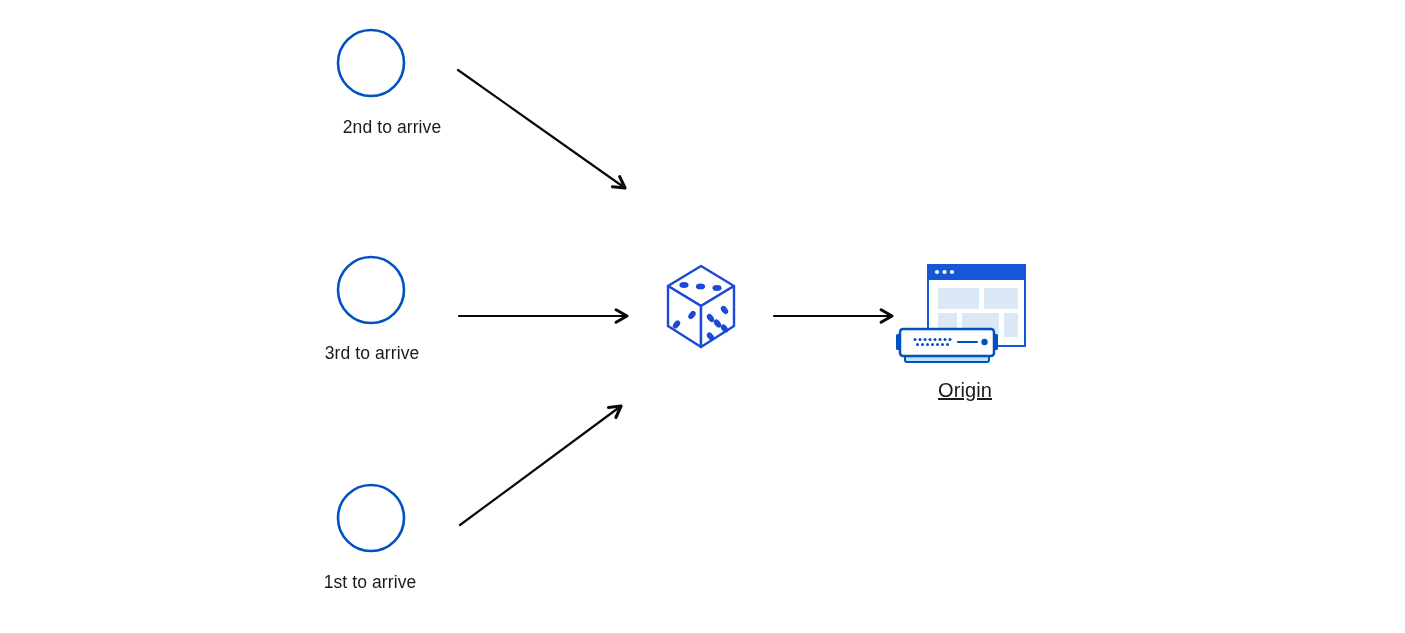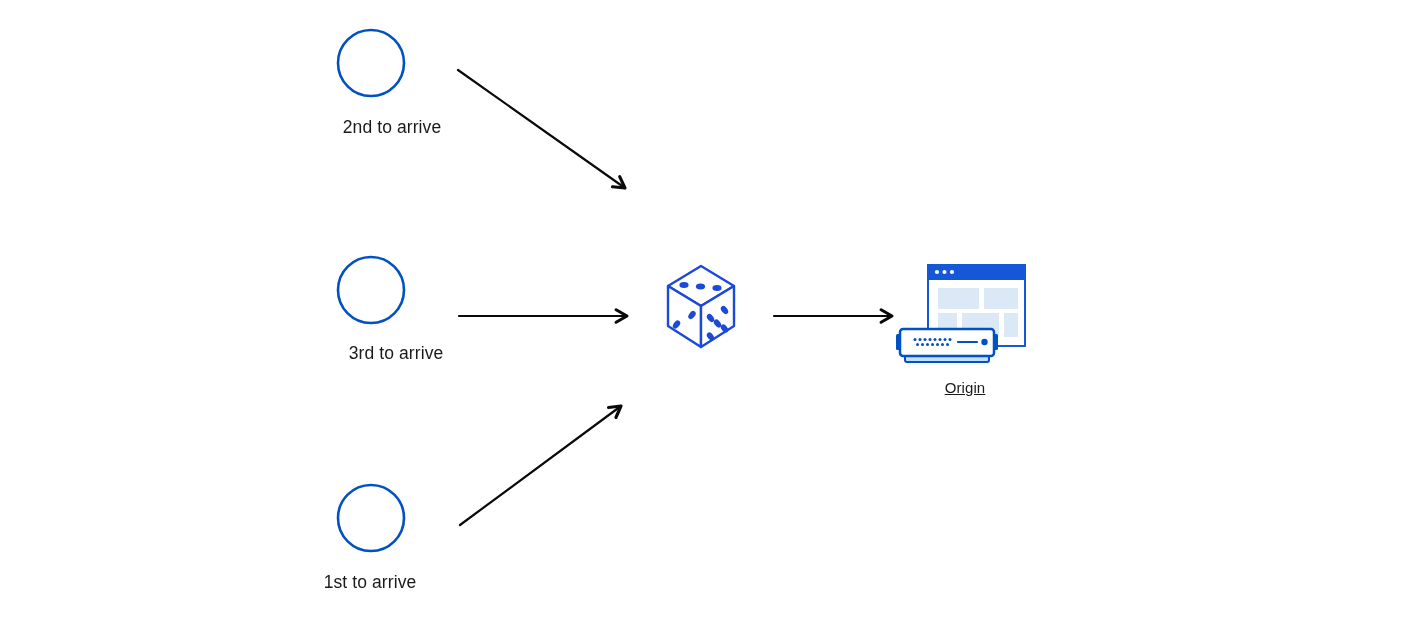--- a/index.html
+++ b/index.html
@@ -13,21 +13,21 @@
   }
   svg.scene { position: absolute; left: 0; top: 0; }
   .node-label {
     position: absolute;
     transform: translateX(-50%);
     font-size: 17.5px;
     color: #1a1a1a;
     white-space: nowrap;
     letter-spacing: 0.1px;
   }
-  .origin-label { font-size: 15px; text-decoration: underline; }
+  .origin-label { font-size: 20px; text-decoration: underline; }
 </style>
 </head>
 <body>
 
 <div class="canvas">
 
   <svg class="scene" width="1405" height="633" viewBox="0 0 1405 633">
     <defs>
       <marker id="arrowhead" viewBox="0 0 12 12" refX="9" refY="6" markerWidth="8.5" markerHeight="8.5" orient="auto-start-reverse">
         <path d="M2,2 L9,6 L2,10" fill="none" stroke="#0a0a0a" stroke-width="2" stroke-linecap="round" stroke-linejoin="round"></path>
@@ -156,19 +156,19 @@
           <circle cx="50.5" cy="82.5" r="1.5"></circle>
         </g>
         <line x1="61" y1="80" x2="80" y2="80" stroke="#0051c3" stroke-width="2.2" stroke-linecap="round"></line>
         <circle cx="87.5" cy="80" r="3.2" fill="#0051c3"></circle>
       </g>
     </g>
   </svg>
 
   <div class="node-label" style="left:392px; top:117px;">2nd to arrive</div>
 
-  <div class="node-label" style="left:372px; top:343px;margin-left:24px;">3rd to arrive</div>
+  <div class="node-label" style="left:372px; top:343px;">3rd to arrive</div>
 
   <div class="node-label" style="left:370px; top:572px;">1st to arrive</div>
 
   <div class="node-label origin-label" style="left:965px; top:379px;">Origin</div>
 
 </div>
 
 </body></html>

